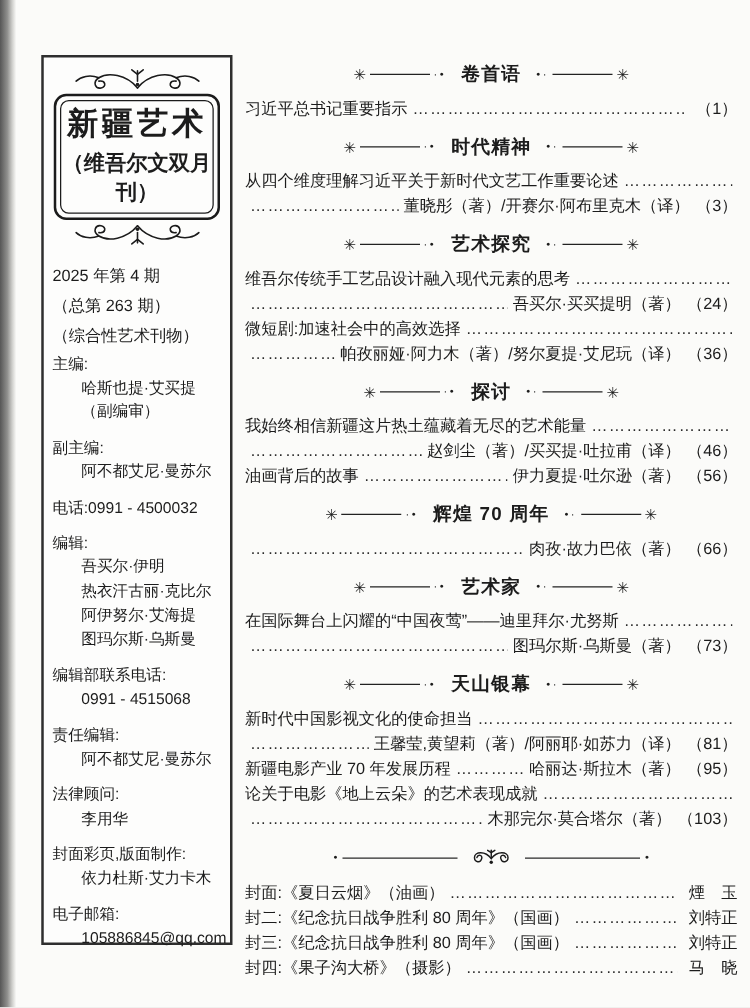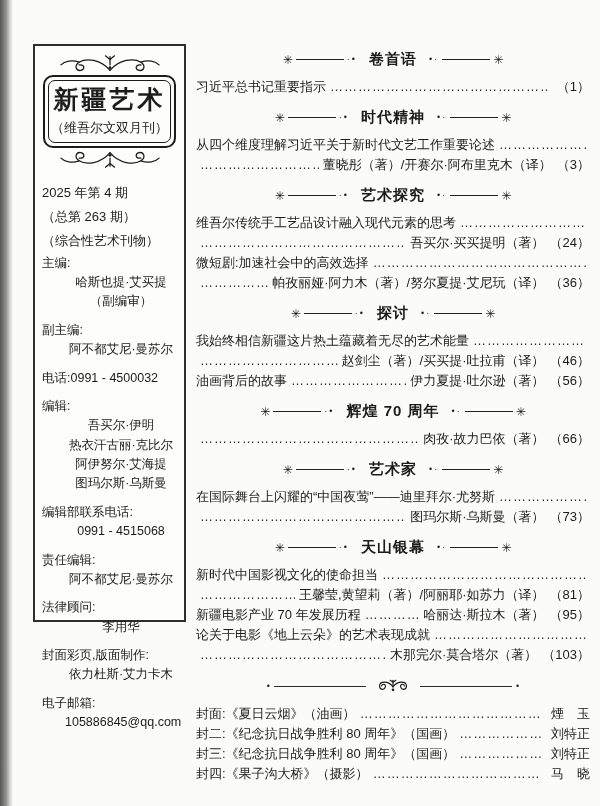--- a/index.html
+++ b/index.html
@@ -9,41 +9,41 @@
     font-family:"Liberation Sans","DejaVu Sans",sans-serif;
     color:#1c1c1c;
   }
   .binding-strip {
     position:absolute; left:0; top:0; width:13px; height:100%;
     background:linear-gradient(90deg,#565656 0%,#8f8f8d 45%,#cfcfcc 75%,rgba(251,251,249,0) 100%);
   }
 
   
   .sidebar {
-    position:absolute; left:33px; top:44px; width:153px; height:578px;
+    position:absolute; left:33px; top:44px; width:153px; height:712px;
     border:2px solid #2e2e2e; background:#fdfdfc; box-sizing:border-box;
     padding:8px 7px 0 7px;
   }
   .masthead { text-align:center; }
   .flourish { display:block; margin:0 auto; width:128px; height:20px; }
   .flourish.flip { transform:scaleY(-1); }
   .m-frame {
     position:relative; border:2px solid #1b1b1b; border-radius:10px;
     padding:9px 2px 9px; margin:1px 1px;
   }
   .m-frame::before {
     content:""; position:absolute; inset:3px; border:1px solid #1b1b1b;
     border-radius:7px; pointer-events:none;
   }
   .m-title { font-size:25px; font-weight:bold; letter-spacing:3px; line-height:1.1; }
-  .m-sub   { font-size:13px; font-weight:normal; margin-top:5px; }
+  .m-sub   { font-size:17px; font-weight:bold; margin-top:5px; }
   .issue { font-size:13px; margin-top:12px; line-height:1.85; }
   .staff-list { margin-top:1px; font-size:12.5px; line-height:1.55; }
   .staff-block { margin-bottom:9px; }
-  .staff-line { padding-left:23px;text-align:center; }
+  .staff-line { padding-left:23px; }
 
   
   .toc { position:absolute; left:196px; top:46px; width:394px; }
   .sec-head {
     display:flex; align-items:center; justify-content:center;
     margin:12px 0 9px;
   }
   .sec-head.first { margin-top:4px; }
   .orn-flower { font-size:12px; line-height:1; }
   .orn-line  { width:48px; height:1px; background:#222; margin:0 3px; }

